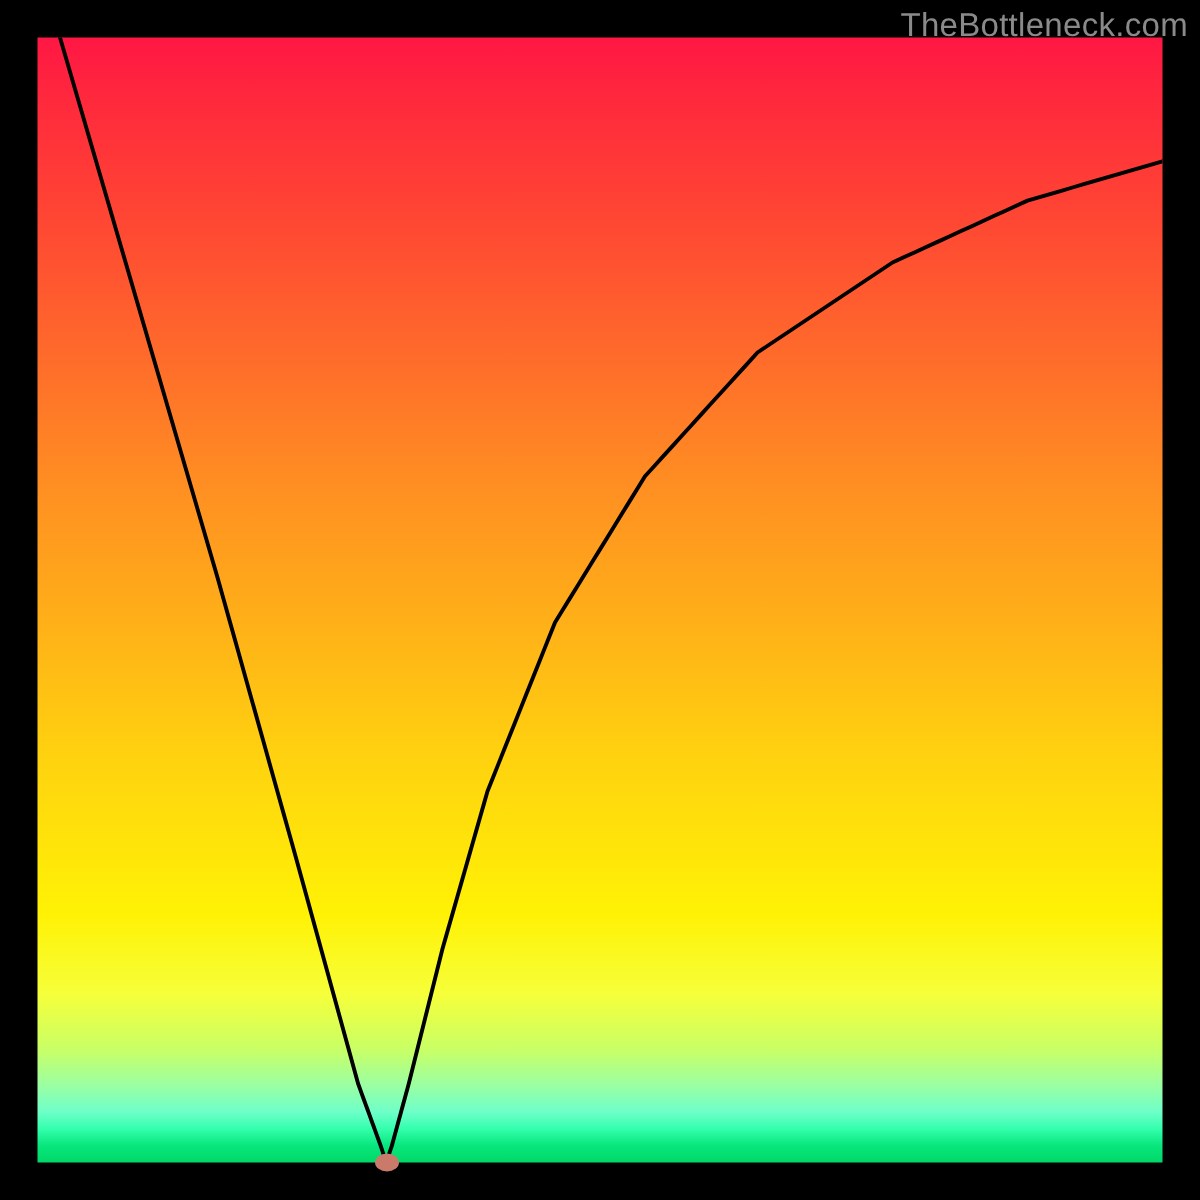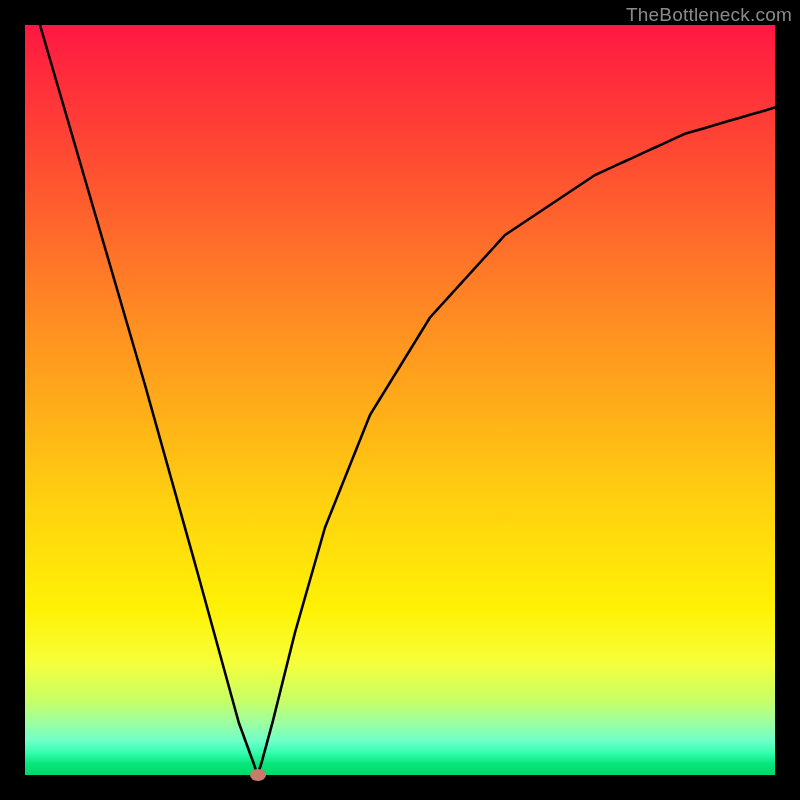--- a/index.html
+++ b/index.html
@@ -33,21 +33,21 @@
       #34ffae 97%,
       #08e67c 98.5%,
       #00d968 100%
     );
   }
   .watermark {
     position: absolute;
     top: 4px;
     right: 8px;
     color: #8a8a8a;
-    font-size: 19px;
+    font-size: 22px;
     font-family: Arial, sans-serif;
     letter-spacing: 0.2px;
   }
   svg.curve {
     position: absolute;
     left: 0;
     top: 0;
     width: 750px;
     height: 750px;
   }

